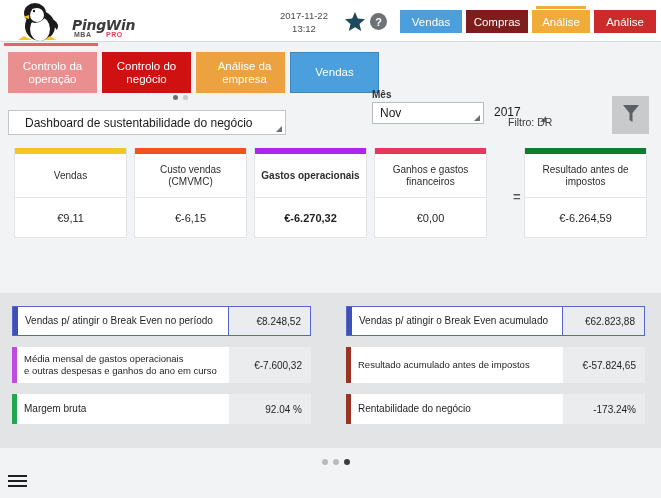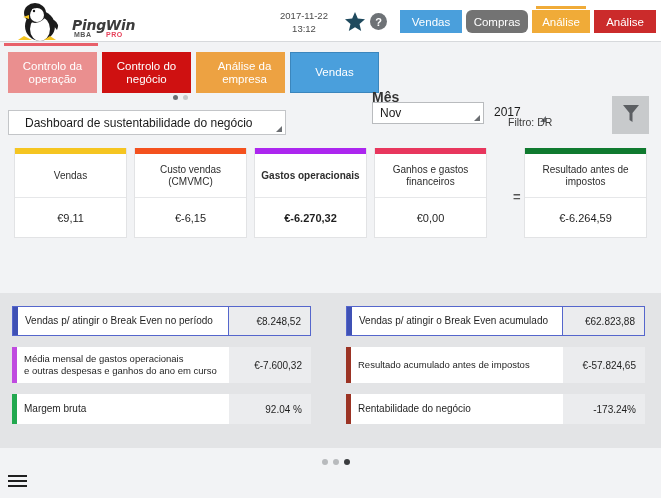--- a/index.html
+++ b/index.html
@@ -36,21 +36,21 @@
   .star-icon { position: absolute; left: 345px; top: 12px; }
   .help-icon { position: absolute; left: 370px; top: 13px; }
 
   .topnav { position: absolute; left: 400px; top: 10px; height: 23px; display: flex; gap: 4px; }
   .topbtn {
     height: 23px; display: flex; align-items: center; justify-content: center;
     color: #ffffff; font-size: 11.5px; padding: 0 10px; border: none; cursor: pointer;
     position: relative;
   }
   .topbtn.vendas   { background: #4a9fdc; width: 62px; }
-  .topbtn.compras  { background: #737373; width: 62px; border-radius: 6px; }
+  .topbtn.compras  { background: #7f1d1d; width: 62px; }
   .topbtn.analise  { background: #f0ab38; width: 58px; }
   .topbtn.gestao   { background: #cb2b2b; width: 62px; }
   .topbtn.active::before {
     content: ""; position: absolute; left: 4px; right: 4px; top: -4px; height: 2.5px;
     background: #f0ab38;
   }
 
   
   .tabstrip { position: absolute; left: 0; top: 42px; width: 661px; height: 56px; background: #f2f3f5; }
   .accentline { position: absolute; left: 4px; top: 1px; width: 94px; height: 3px; background: #e8606a; }
@@ -62,21 +62,21 @@
   }
   .tab.t1 { background: #ea8f8f; }
   .tab.t2 { background: #cf1111; }
   .tab.t3 { background: #eda242; padding-left: 12px; }
   .tab.t4 { background: #4a9fdc; border: 1px solid #3b86bd; }
 
   .dots-sm { position: absolute; left: 173px; top: 95px; display: flex; gap: 5px; }
   .dot { width: 5px; height: 5px; border-radius: 50%; background: #c6c8ca; }
   .dot.on { background: #6b6e72; }
 
-  .month-label { position: absolute; left: 372px; top: 47px; font-size: 14px;
+  .month-label { position: absolute; left: 372px; top: 47px; font-size: 10px;
     font-weight: bold; color: #333; }
   .sel-month {
     position: absolute; left: 372px; top: 60px; width: 112px; height: 22px;
     background: #ffffff; border: 1px solid #b9bbbe; font-size: 12px; color: #1a1a1a;
     padding-left: 7px; line-height: 21px; cursor: pointer;
   }
   .sel-year {
     position: absolute; left: 487px; top: 60px; width: 62px; height: 22px;
     background: #f2f3f5; border: none; font-size: 12px; color: #1a1a1a;
     padding-left: 7px; line-height: 21px; cursor: pointer;

